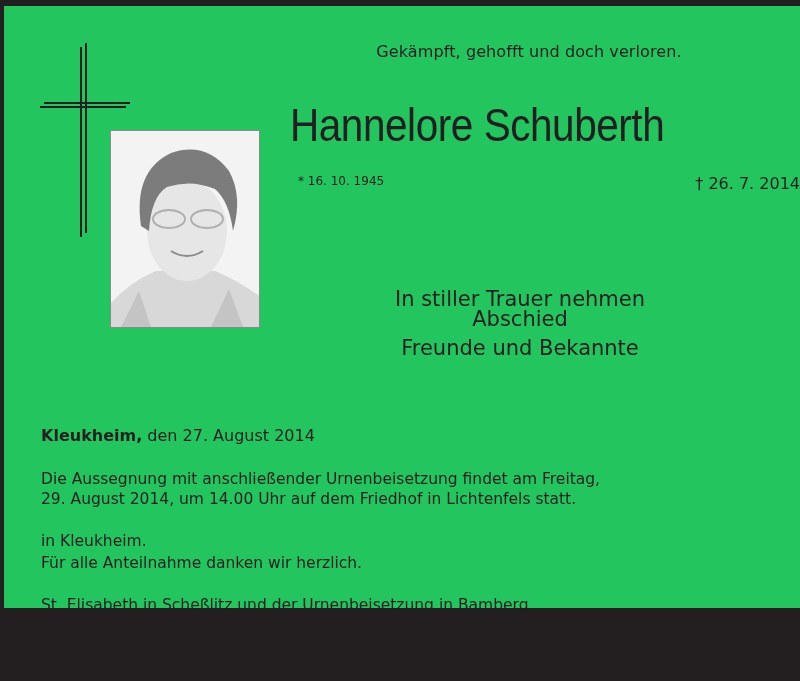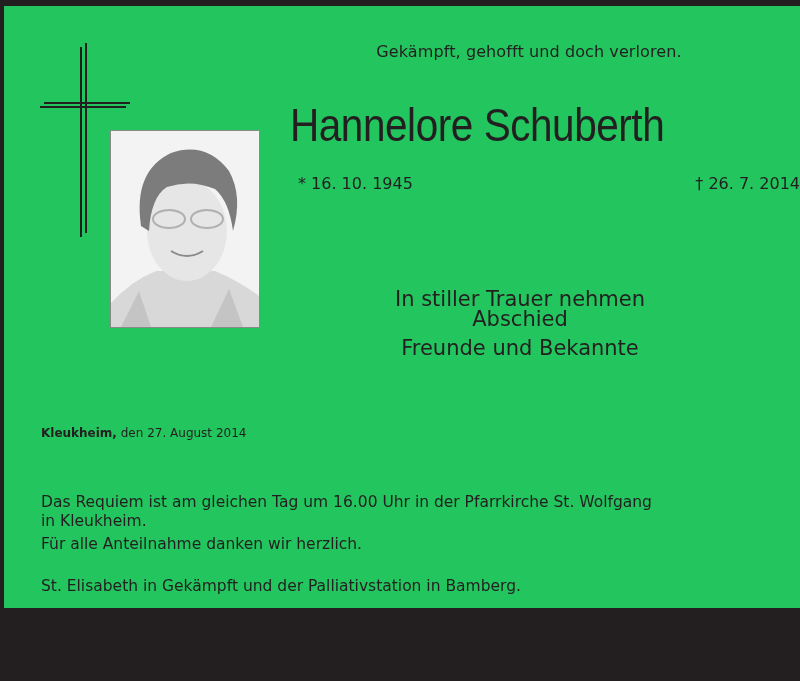--- a/index.html
+++ b/index.html
@@ -30,29 +30,29 @@
   .quote {
     position: absolute; left: 300px; width: 450px; top: 36px;
     text-align: center; font-size: 16px; letter-spacing: 0.1px;
   }
   .name {
     position: absolute; left: 286px; top: 92px; width: 480px;
     font-size: 46px; font-weight: 300; letter-spacing: -0.5px;
     white-space: nowrap; transform: scaleX(0.88); transform-origin: left top;
     font-family: "Liberation Sans", sans-serif;
   }
-  .born { position: absolute; left: 294px; top: 168px; font-size: 16px; }
+  .born { position: absolute; left: 294px; top: 168px; font-size: 12px; }
   .died { position: absolute; right: 38px; top: 168px; font-size: 16px; margin-left: 46px; }
   .mourn {
     position: absolute; left: 366px; width: 300px; top: 283px;
     text-align: center; font-size: 21px; line-height: 20px;
   }
   .mourn .l1 { display: block; margin-bottom: 9px; }
   .mourn .l2, .mourn .l3 { display: block; }
-  .dateline { position: absolute; left: 37px; top: 420px; font-size: 12px; }
+  .dateline { position: absolute; left: 37px; top: 420px; font-size: 16px; }
   .dateline b { font-weight: bold; }
   .body-text {
     position: absolute; left: 37px; top: 464px; width: 720px;
     font-size: 15.5px; line-height: 19.5px;
   }
   .body-text p { margin: 0 0 3px 0; }
 </style>
 </head>
 <body>
 
@@ -89,28 +89,29 @@
     <span class="l1">In stiller Trauer nehmen Abschied</span>
     <span class="l3">Freunde und Bekannte</span>
   </div>
 
   <div class="dateline">
     <b>Kleukheim,</b><span> den 27. August 2014</span>
   </div>
 
   <div class="body-text">
     <p>
-      <br>
+      <span>Die Aussegnung mit anschließender Urnenbeisetzung findet am Freitag,</span><br>
+      <span>29. August 2014, um 14.00 Uhr auf dem Friedhof in Lichtenfels statt.</span>
     </p>
     <p>
-      <span>Das Requiem ist am gleichen Tag um 16.00 Uhr in der Pfarrkirche St. Wolfgang</span><br>
+      <br>
       <span>in Kleukheim.</span>
     </p>
     <p>
       <span>Für alle Anteilnahme danken wir herzlich.</span>
     </p>
     <p>
       <br>
-      <span>St. Elisabeth in Gekämpft und der Palliativstation in Bamberg.</span>
+      <span>St. Elisabeth in Scheßlitz und der Urnenbeisetzung in Bamberg.</span>
     </p>
   </div>
 
 </div>
 
 </body></html>

